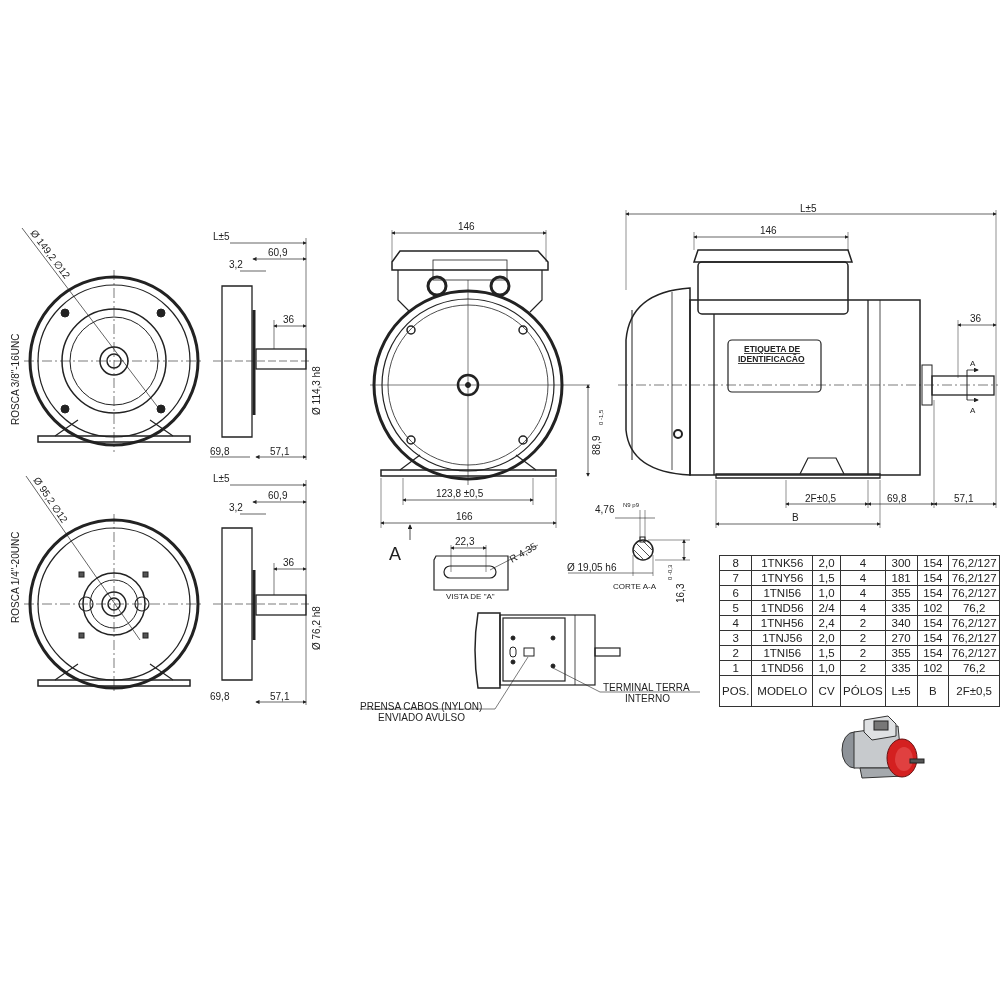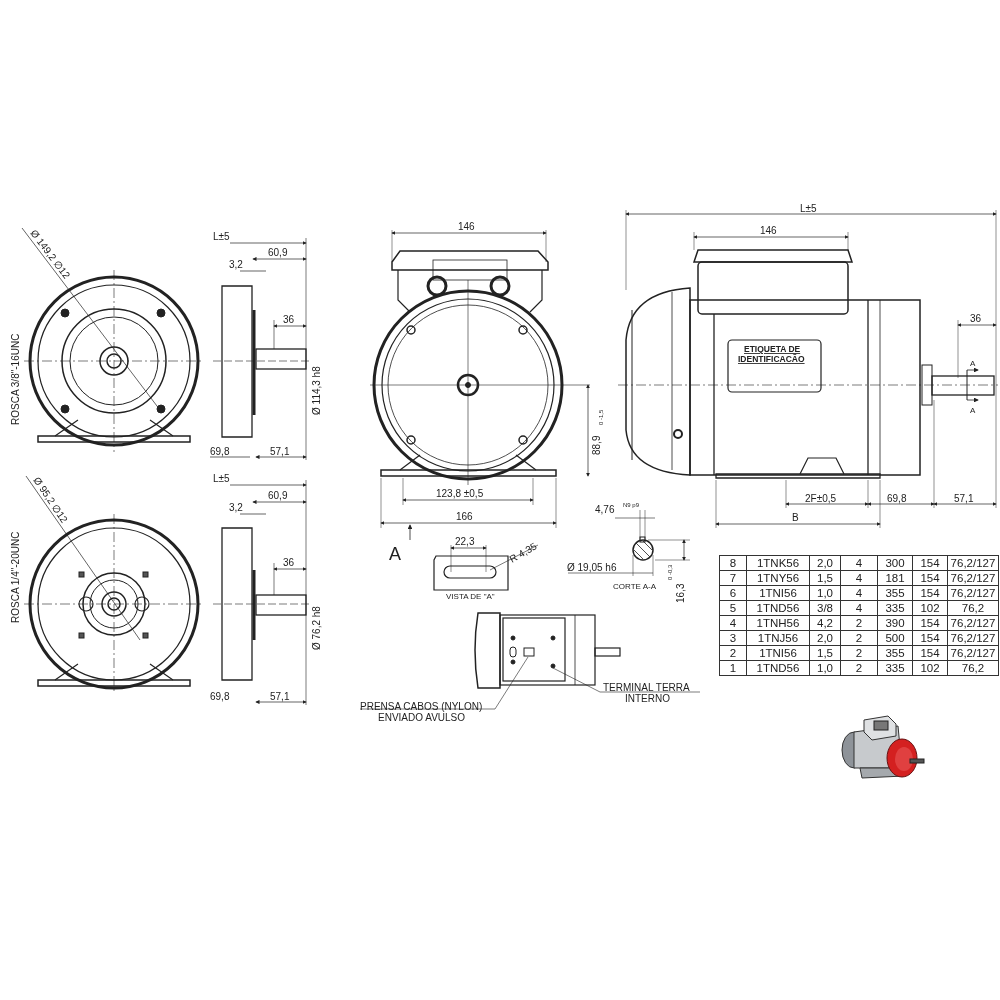--- a/index.html
+++ b/index.html
@@ -278,61 +278,70 @@
       <td>1TNI56</td>
       <td>1,0</td>
       <td>4</td>
       <td>355</td>
       <td>154</td>
       <td>76,2/127</td>
     </tr>
     <tr>
       <td>5</td>
       <td>1TND56</td>
-      <td>3/8</td>
+      <td>2/4</td>
       <td>4</td>
       <td>335</td>
       <td>102</td>
       <td>76,2</td>
     </tr>
     <tr>
       <td>4</td>
       <td>1TNH56</td>
-      <td>4,2</td>
-      <td>2</td>
-      <td>390</td>
+      <td>2,4</td>
+      <td>2</td>
+      <td>340</td>
       <td>154</td>
       <td>76,2/127</td>
     </tr>
     <tr>
       <td>3</td>
       <td>1TNJ56</td>
       <td>2,0</td>
       <td>2</td>
-      <td>500</td>
+      <td>270</td>
       <td>154</td>
       <td>76,2/127</td>
     </tr>
     <tr>
       <td>2</td>
       <td>1TNI56</td>
       <td>1,5</td>
       <td>2</td>
       <td>355</td>
       <td>154</td>
       <td>76,2/127</td>
     </tr>
     <tr>
       <td>1</td>
       <td>1TND56</td>
       <td>1,0</td>
       <td>2</td>
       <td>335</td>
       <td>102</td>
       <td>76,2</td>
+    </tr>
+    <tr class="hdr">
+      <td>POS.</td>
+      <td>MODELO</td>
+      <td>CV</td>
+      <td>PÓLOS</td>
+      <td>L±5</td>
+      <td>B</td>
+      <td>2F±0,5</td>
     </tr>
   </tbody>
 </table>
 
 <svg class="motorimg" width="92" height="80" viewBox="0 0 92 80">
   <ellipse cx="18" cy="38" rx="12" ry="18" fill="#8e9399" stroke="#333"></ellipse>
   <path d="M18,20 L62,14 L66,56 L18,56 z" fill="#c7cacd" stroke="#333"></path>
   <path d="M28,8 L52,4 L60,12 L60,24 L36,28 L28,20 z" fill="#dfe1e3" stroke="#333"></path>
   <rect x="38" y="9" width="14" height="9" fill="#777" stroke="#222"></rect>
   <path d="M24,56 L64,56 L68,64 L26,66 z" fill="#a5a9ad" stroke="#333"></path>

